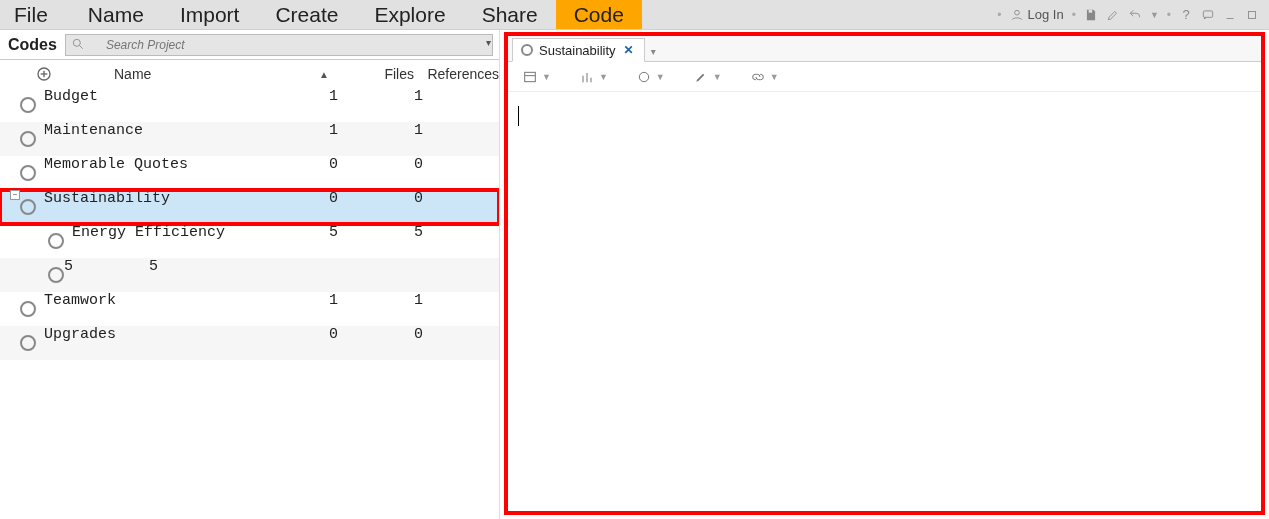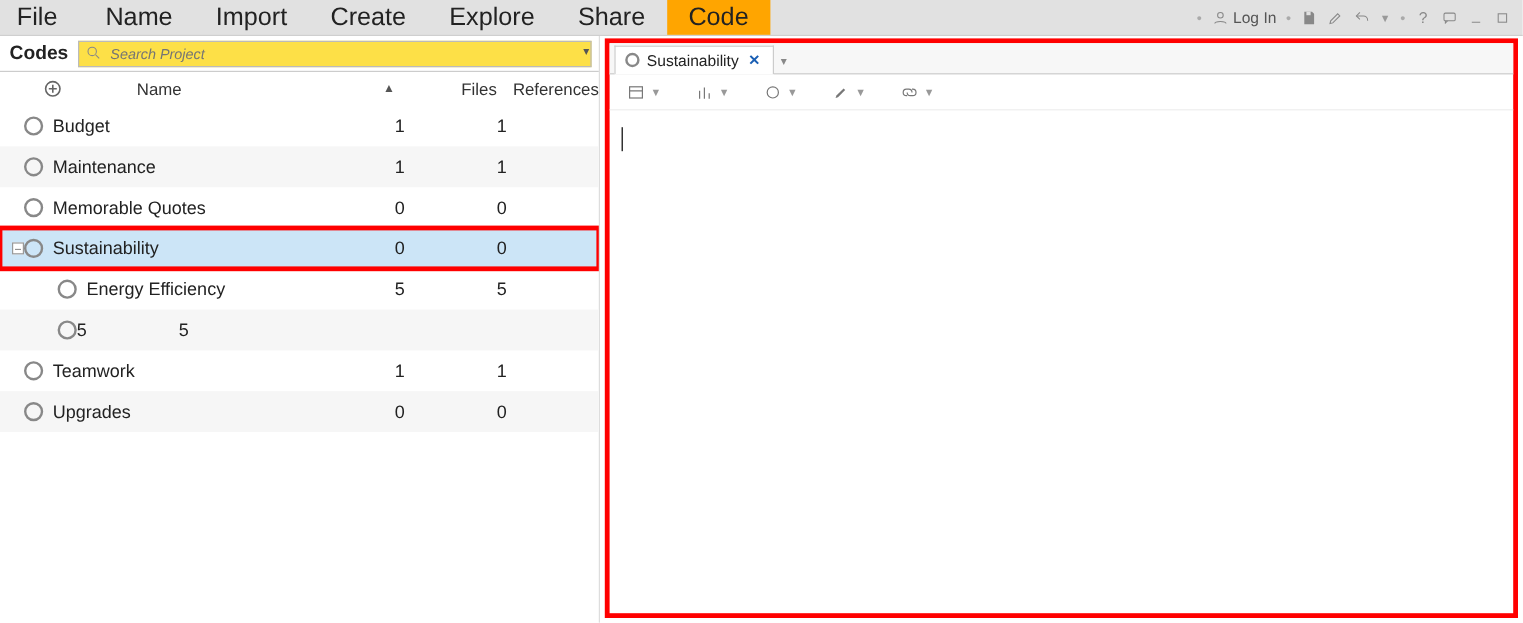--- a/index.html
+++ b/index.html
@@ -18,37 +18,37 @@
   .login { display:flex; align-items:flex-end; gap:4px; color:#555; font-size:13px;}
 
   
   .workspace { display: flex; height: calc(100% - 30px); }
 
   
   .left-panel { width: 500px; display:flex; flex-direction:column; border-right:1px solid #ddd;}
   .panel-header { display:flex; align-items:center; height:30px; border-bottom:1px solid #ccc; }
   .panel-title { font-weight:bold; font-size:16px; padding: 0 8px; }
   .search-wrap { flex:1; position:relative; margin-right:6px;}
-  .search-input { width:100%; height:22px; border:1px solid #bbb; padding-left:26px; font-size:12px; font-style:italic; color:#777; background:#fde047;}
+  .search-input { width:100%; height:22px; border:1px solid #bbb; padding-left:40px; font-size:12px; font-style:italic; color:#777; background:#e5e5e5;}
   .search-icon { position:absolute; left:6px; top:3px; width:14px; height:14px; }
   .search-icon svg{width:14px;height:14px;stroke:#888;fill:none;stroke-width:1.5;}
   .search-drop { position:absolute; right:2px; top:3px; color:#555; font-size:10px; }
 
   
   .tree-header { display:flex; align-items:center; height:28px; font-size:14px; color:#333; }
   .th-name { flex:1; padding-left:62px; display:flex; align-items:center; gap:6px;}
   .th-name .sort { font-size:10px; color:#555;}
   .th-col { width:85px; text-align:right; }
   .circ { width:16px; height:16px; border:2px solid #888; border-radius:50%; display:inline-block; flex-shrink:0; }
   .circ-plus { width:16px; height:16px; display:inline-flex; align-items:center; justify-content:center; color:#666; margin-left:36px; flex-shrink:0;}
   .circ-plus svg{width:16px;height:16px;stroke:#666;fill:none;stroke-width:2;}
 
   
   .tree { flex:1; overflow:auto; position:relative; }
-  .row { display:flex; align-items:center; height:34px; font-size:15px; position:relative; }
+  .row { display:flex; height:34px; font-size:15px; position:relative;font-family:Liberation Mono, monospace; }
   .row .name { flex:1; padding-left:8px; }
   .row .col { width:85px; text-align:left; }
   .row .indent0 { width:36px; display:flex; justify-content:flex-end; align-items:center; padding-right:0;}
   .row .indent1 { width:64px; display:flex; justify-content:flex-end; align-items:center;}
   .row.selected { background:#cce5f7; }
   .row.highlight-box { outline:4px solid red; outline-offset:-2px; }
   .tree .row:nth-child(even):not(.selected){ background:#f6f6f6;}
   .expander { position:absolute; left:10px; width:10px; height:10px; border:1px solid #999; font-size:9px; line-height:8px; text-align:center; color:#555; background:#fff;}
 
   

